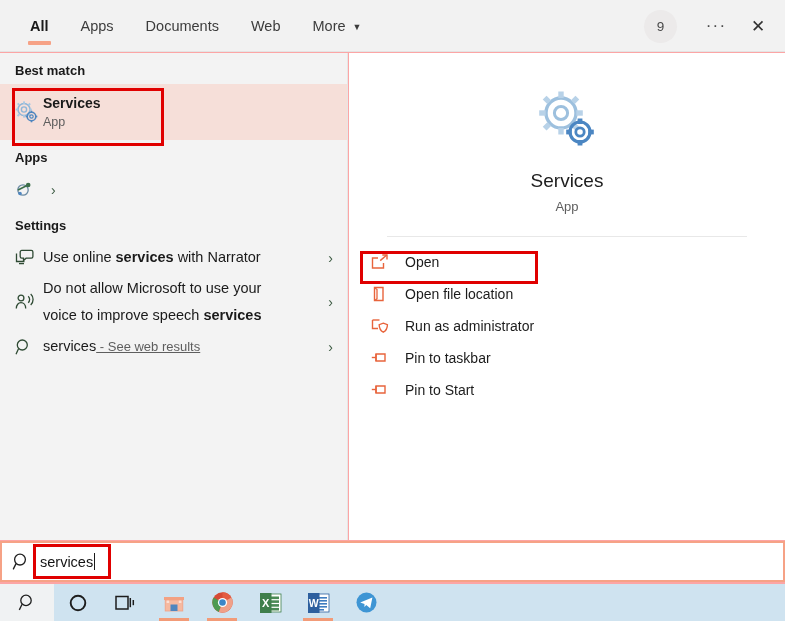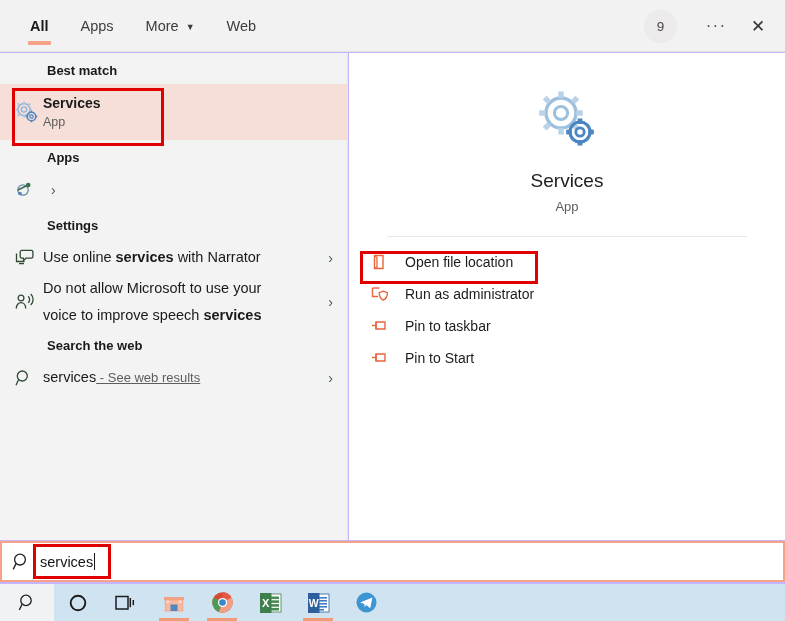--- a/index.html
+++ b/index.html
@@ -9,21 +9,21 @@
     height: 621px;
     overflow: hidden;
     font-family: "Liberation Sans", sans-serif;
     background: #ffffff;
   }
 
   #root {
     position: relative;
     width: 785px;
     height: 621px;
-    background: #c4b5fd;
+    background: #fca5a5;
   }
 
   
   .tabbar {
     position: absolute;
     left: 0; top: 0;
     width: 785px; height: 52px;
     background: #f2f2f2;
     border-bottom: 1px solid #e4e4e4;
     display: flex;
@@ -98,21 +98,20 @@
     background: #f3f3f3;
     border-right: 1px solid #e6e6e6;
     overflow: hidden;
   }
 
   .group-head {
     font-size: 13px;
     font-weight: bold;
     color: #191919;
     padding: 10px 0 6px 15px;
-    margin-left: 32px;
   }
 
   .result-row {
     position: relative;
     display: flex;
     align-items: center;
     height: 37px;
     padding-left: 15px;
     padding-right: 14px;
     cursor: default;
@@ -282,28 +281,31 @@
 
       <div class="tab active">
         <span>All</span>
         <span class="tab-underline"></span>
       </div>
 
       <div class="tab">
         <span>Apps</span>
       </div>
 
+      <div class="tab">
+        <span>Documents</span>
+      </div>
+
+      <div class="tab">
+        <span>Web</span>
+      </div>
 
       <div class="tab">
         <span>More</span>
         <span class="chev-dn">▼</span>
-      </div>
-
-      <div class="tab">
-        <span>Web</span>
       </div>
 
     </div>
 
     <div class="header-right">
       <div class="avatar">9</div>
       <div class="hdr-btn dots">···</div>
       <div class="hdr-btn close">✕</div>
     </div>
   </div>
@@ -381,21 +383,20 @@
           <path d="M13.2 4.3 a4.3 4.3 0 0 1 0 6.4" fill="none" stroke="#2e4a33" stroke-width="1.3"></path>
           <path d="M15.7 2.1 a7.3 7.3 0 0 1 0 10.8" fill="none" stroke="#2e4a33" stroke-width="1.3"></path>
         </svg>
       </div>
       <div class="r-text">
         <div class="r-title wrap">Do not allow Microsoft to use your<br>voice to improve speech <b>services</b></div>
       </div>
       <div class="r-chev">›</div>
     </div>
 
-    <div class="group-head">Search the web</div>
 
     <div class="result-row">
       <div class="r-ico">
         <svg width="18" height="18" viewBox="0 0 18 18" class="mono-ico">
           <circle cx="7.3" cy="7" r="5" fill="none" stroke="#2e4a33" stroke-width="1.3"></circle>
           <path d="M3.5 10.8 L1 16.3" stroke="#2e4a33" stroke-width="1.3" fill="none"></path>
         </svg>
       </div>
       <div class="r-text">
         <div class="r-title"><span>services</span><span style="color:#5e5e5e;font-size:13px;text-decoration:underline;"> - See web results</span></div>
@@ -433,20 +434,30 @@
         </svg>
       </div>
       <div class="hero-app-name">Services</div>
       <div class="hero-app-kind">App</div>
     </div>
 
     <div class="hero-sep"></div>
 
     <div class="actions">
 
+      <div class="action-row">
+        <div class="a-ico">
+          <svg width="18" height="16" viewBox="0 0 18 16" class="mono-ico">
+            <path d="M12.5 9 L12.5 14 L1.5 14 L1.5 4 L7 4" fill="none" stroke="#e8643c" stroke-width="1.4"></path>
+            <path d="M9.2 6.6 L15.8 1" fill="none" stroke="#e8643c" stroke-width="1.4"></path>
+            <path d="M11.3 1 L16 1 L16 5.6" fill="none" stroke="#e8643c" stroke-width="1.4"></path>
+          </svg>
+        </div>
+        <div class="a-label">Open</div>
+      </div>
 
       <div class="action-row">
         <div class="a-ico">
           <svg width="18" height="16" viewBox="0 0 18 16" class="mono-ico">
             <path d="M3.5 1.5 L12 1.5 L12 14.5 L3.5 14.5 Z" fill="none" stroke="#e8643c" stroke-width="1.4"></path>
             <path d="M3.5 1.5 L6 3.5 L6 12.8 L3.5 14.5" fill="none" stroke="#e8643c" stroke-width="1.3"></path>
           </svg>
         </div>
         <div class="a-label">Open file location</div>
       </div>

